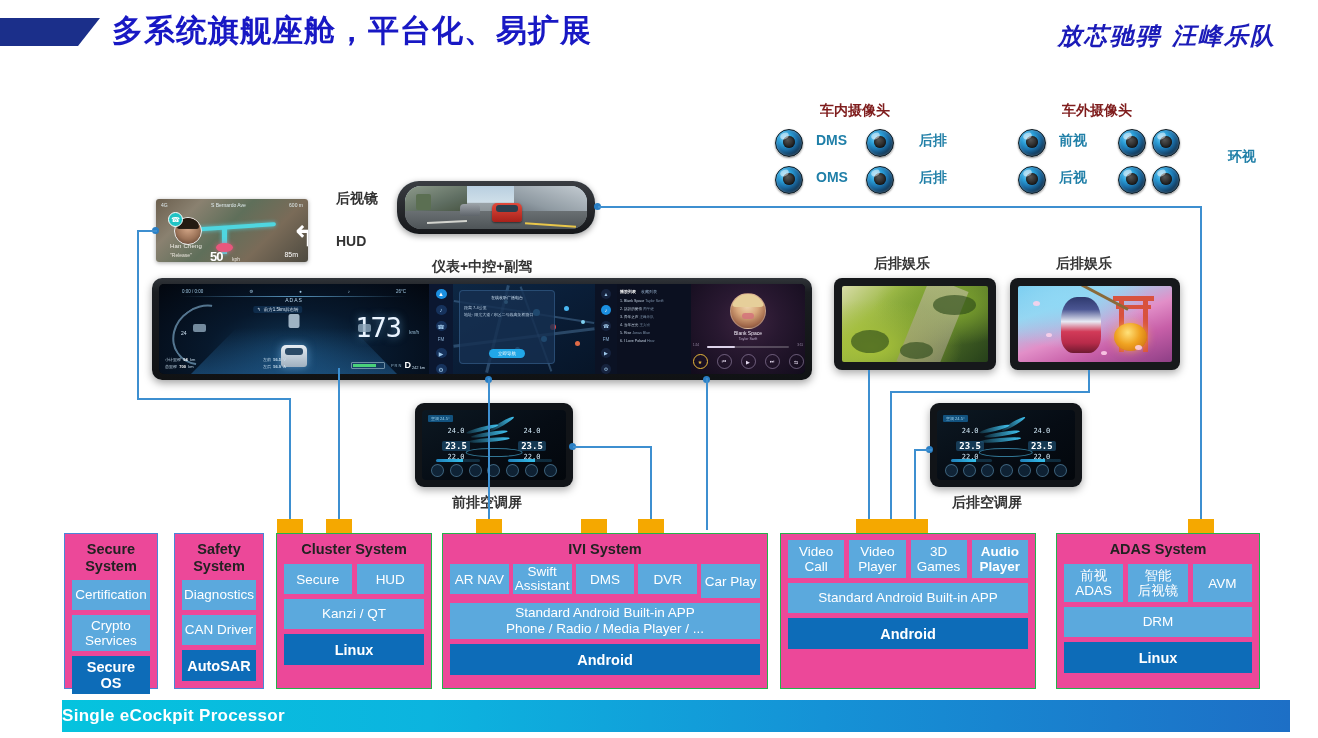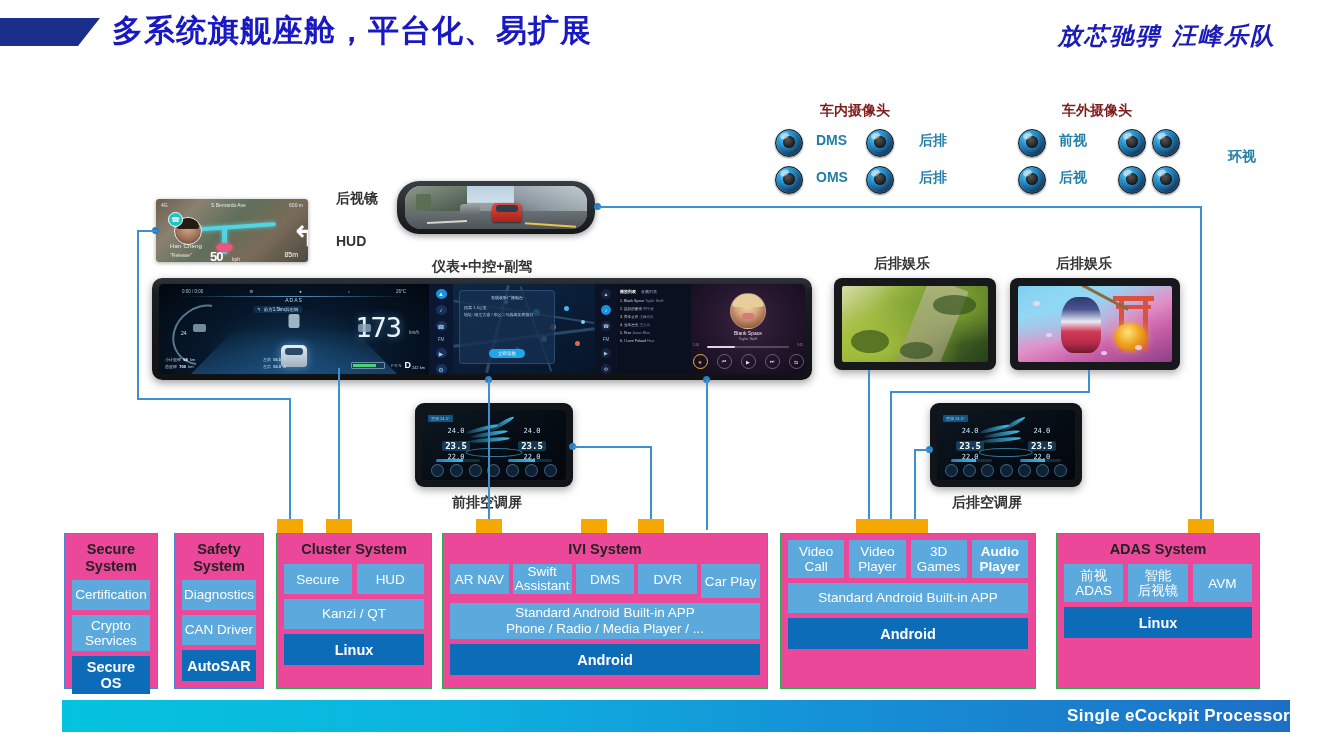--- a/index.html
+++ b/index.html
@@ -252,21 +252,21 @@
   .wide{background:#5ba9dd;color:#fff;font-size:13.5px;text-align:center;
     display:flex;align-items:center;justify-content:center;line-height:16px;box-sizing:border-box;}
   .osbar{background:#0d6cb8;color:#fff;font-weight:bold;font-size:14.5px;text-align:center;
     display:flex;align-items:center;justify-content:center;line-height:16px;box-sizing:border-box;}
   .stackcol{padding:5px 7px 0;box-sizing:border-box;display:flex;flex-direction:column;gap:5px;}
   .ovf{overflow:visible;white-space:nowrap;}
 
   
   .proc{position:absolute;left:62px;top:700px;width:1228px;height:32px;
     background:linear-gradient(90deg,#05c3de 0%,#0cb4df 30%,#1592d6 62%,#1d6fc6 100%);
-    display:flex;align-items:center;justify-content:flex-end;
+    display:flex;align-items:center;justify-content:flex-start;
     color:#fff;font-size:17px;font-weight:bold;letter-spacing:.3px;}
 </style>
 </head>
 <body>
 
 <div id="stage">
 
   <div class="hdr-mark"></div>
   <div class="hdr-title">多系统旗舰座舱，平台化、易扩展</div>
   <div class="hdr-tag">放芯驰骋  汪峰乐队</div>
@@ -700,20 +700,21 @@
     <div class="chipsrow" style="gap:5px;">
       <div class="chip" style="flex:1;height:38px;line-height:15px;">
         <span><span>前视</span><br><span>ADAS</span></span>
       </div>
       <div class="chip" style="flex:1;height:38px;line-height:15px;">
         <span><span>智能</span><br><span>后视镜</span></span>
       </div>
       <div class="chip" style="flex:1;height:38px;">AVM</div>
     </div>
     <div class="stackcol" style="padding-top:5px;">
+      <div class="wide" style="height:30px;">DRM</div>
       <div class="osbar" style="height:31px;">Linux</div>
     </div>
   </div>
 
   <div class="proc">
     <span>Single eCockpit Processor</span>
   </div>
 
 </div>
 

